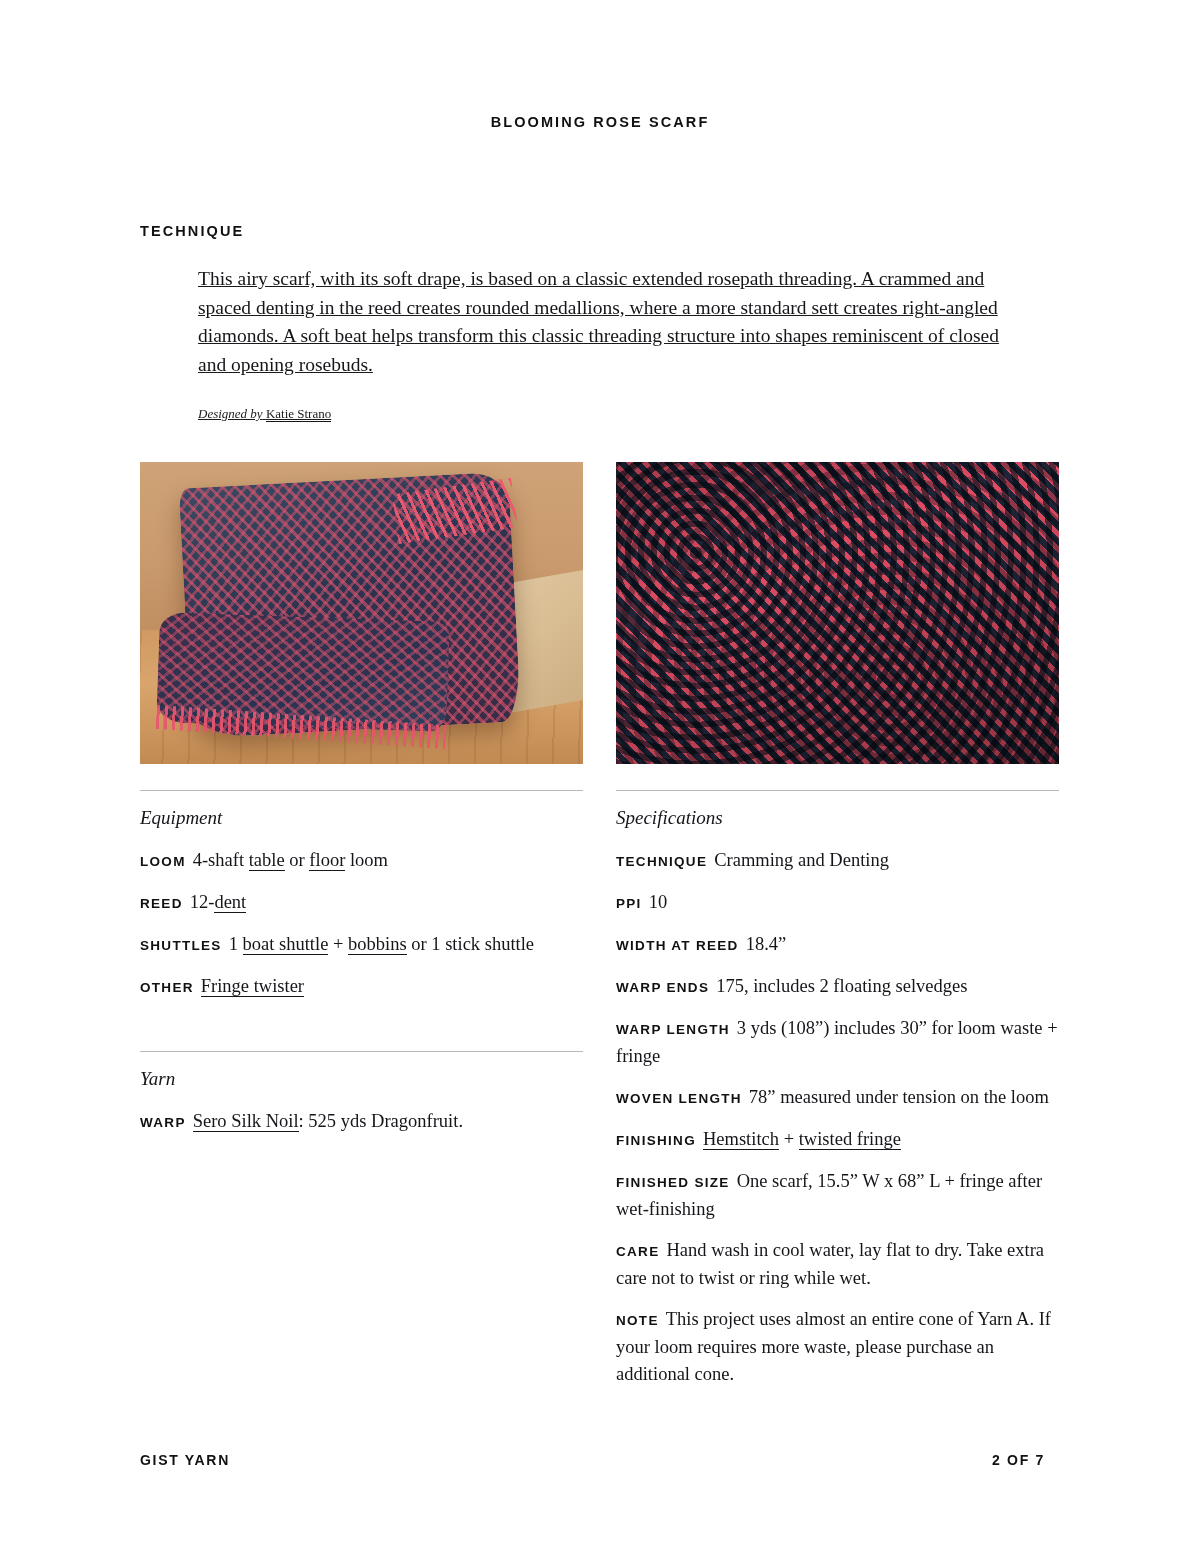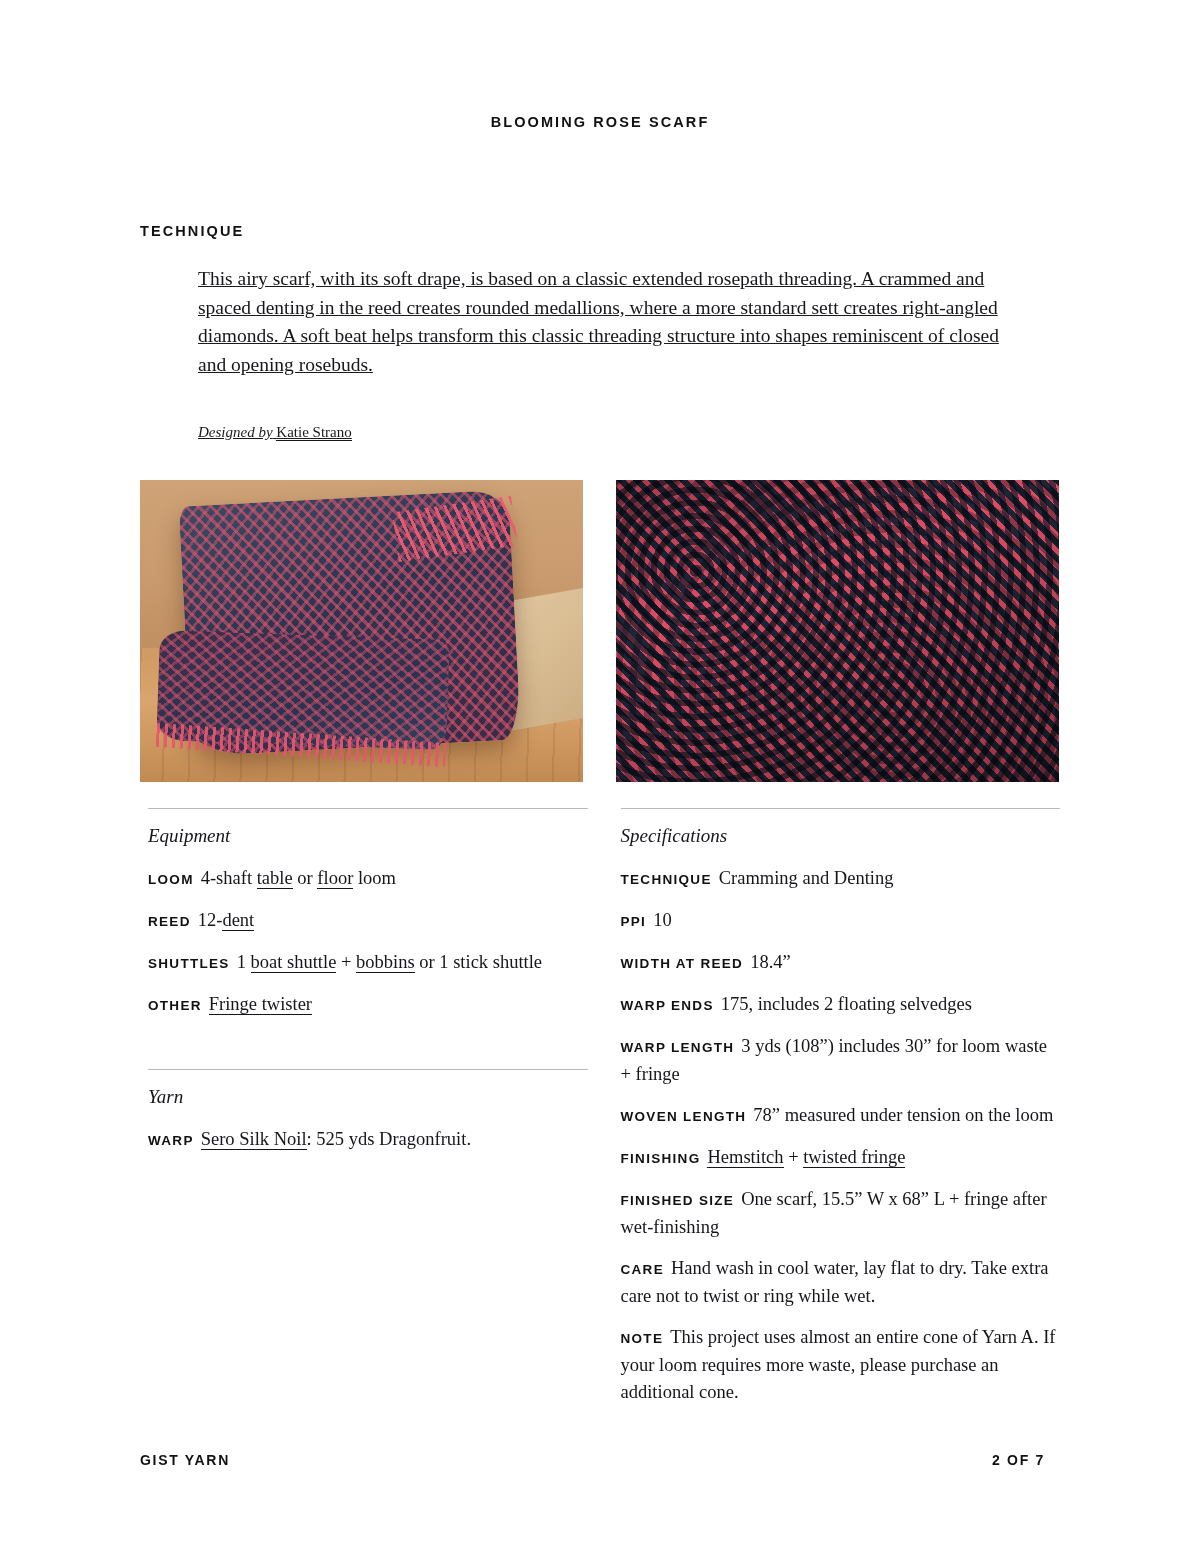--- a/index.html
+++ b/index.html
@@ -49,22 +49,22 @@
     width: 805px;
     text-decoration: underline;
   }
   .overview-body p {
     margin: 0;
     font-size: 19.5px;
     line-height: 28.5px;
     color: #15161a;
   }
   .designer {
-    margin-top: 39px;
-    font-size: 15px;
+    margin-top: 21px;
+    font-size: 13px;
     line-height: 28px;
   }
   .designer .lbl { font-style: italic; }
   .designer .who {
     border-bottom: 1px solid #15161a;
   }
 
   
   .img-row {
     display: flex;
@@ -149,21 +149,20 @@
   .weave-shade {
     position: absolute; inset: 0;
     background: linear-gradient(160deg, rgba(0,0,0,.25) 0%, rgba(0,0,0,0) 35%, rgba(0,0,0,.35) 100%);
   }
 
   
   .cols {
     display: flex;
     gap: 33px;
     margin-top: 26px;
-    margin-left: 8px;
   }
   .col { width: 443px; }
 
   .rule {
     border-top: 1px solid #b9b9b9;
     margin-bottom: 16px;
   }
   .sub-head {
     font-style: italic;
     font-size: 19px;

